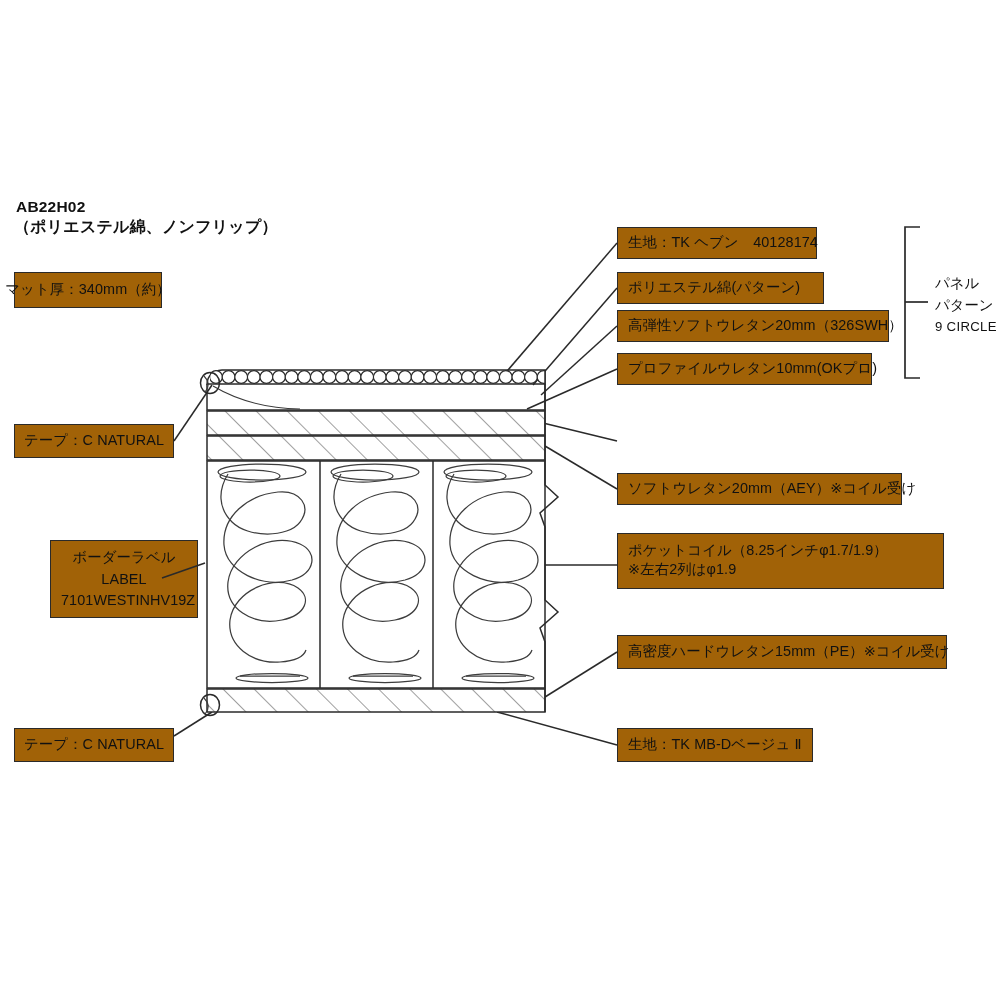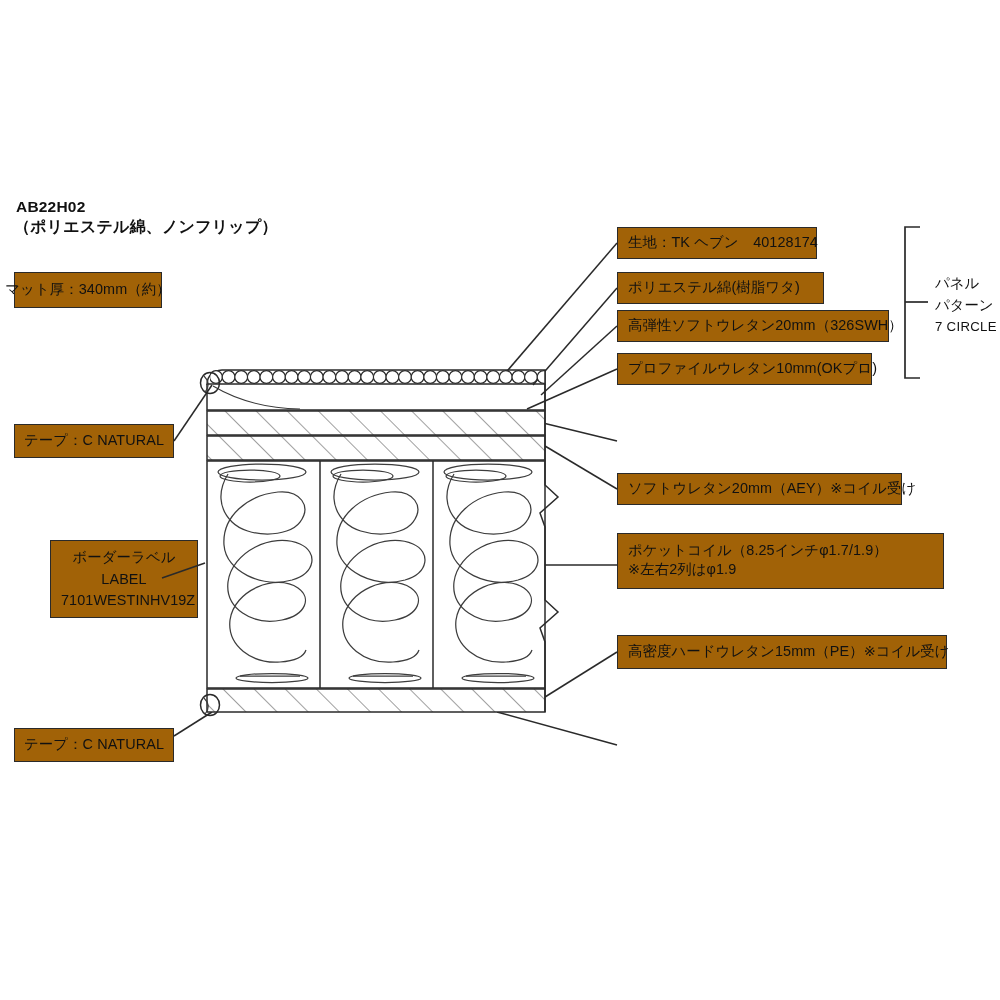--- a/index.html
+++ b/index.html
@@ -75,41 +75,42 @@
   <div class="lbl three" style="left:14px;top:540px;width:148px;height:78px;margin-left:36px;">
     <span>ボーダーラベル</span>
     <span>LABEL</span>
     <span>7101WESTINHV19Z</span>
   </div>
 
   <div class="lbl center" style="left:14px;top:728px;width:160px;height:34px;">テープ：C NATURAL</div>
 
   <div class="lbl" style="left:617px;top:227px;width:200px;height:32px;">生地：TK ヘブン　40128174</div>
 
-  <div class="lbl" style="left:617px;top:272px;width:207px;height:32px;">ポリエステル綿(樹脂ワタ)</div>
+  <div class="lbl" style="left:617px;top:272px;width:207px;height:32px;">ポリエステル綿(パターン)</div>
 
   <div class="lbl" style="left:617px;top:310px;width:272px;height:32px;">高弾性ソフトウレタン20mm（326SWH）</div>
 
   <div class="lbl" style="left:617px;top:353px;width:255px;height:32px;">プロファイルウレタン10mm(OKプロ)</div>
 
 
   <div class="lbl" style="left:617px;top:473px;width:285px;height:32px;">ソフトウレタン20mm（AEY）※コイル受け</div>
 
   <div class="lbl two" style="left:617px;top:533px;width:327px;height:56px;">
     <span>ポケットコイル（8.25インチφ1.7/1.9）</span>
     <span>※左右2列はφ1.9</span>
   </div>
 
   <div class="lbl" style="left:617px;top:635px;width:330px;height:34px;">高密度ハードウレタン15mm（PE）※コイル受け</div>
 
+  <div class="lbl" style="left:617px;top:728px;width:196px;height:34px;">生地：TK MB-Dベージュ Ⅱ</div>
 
   <div class="plain" style="left:935px;top:272px;">
     <span>パネル</span>
     <span>パターン</span>
-    <span class="lat">7 CIRCLE</span>
+    <span class="lat">9 CIRCLE</span>
   </div>
 
   <svg width="1000" height="1000" viewBox="0 0 1000 1000">
     <defs>
 
       <pattern id="hatch" width="22" height="22" patternUnits="userSpaceOnUse" patternTransform="rotate(-45)">
         <rect width="22" height="22" fill="#ffffff"></rect>
         <line x1="0" y1="0" x2="0" y2="22" stroke="#4a4a4a" stroke-width="1.05"></line>
       </pattern>
       <clipPath id="clip-top-quilt">

